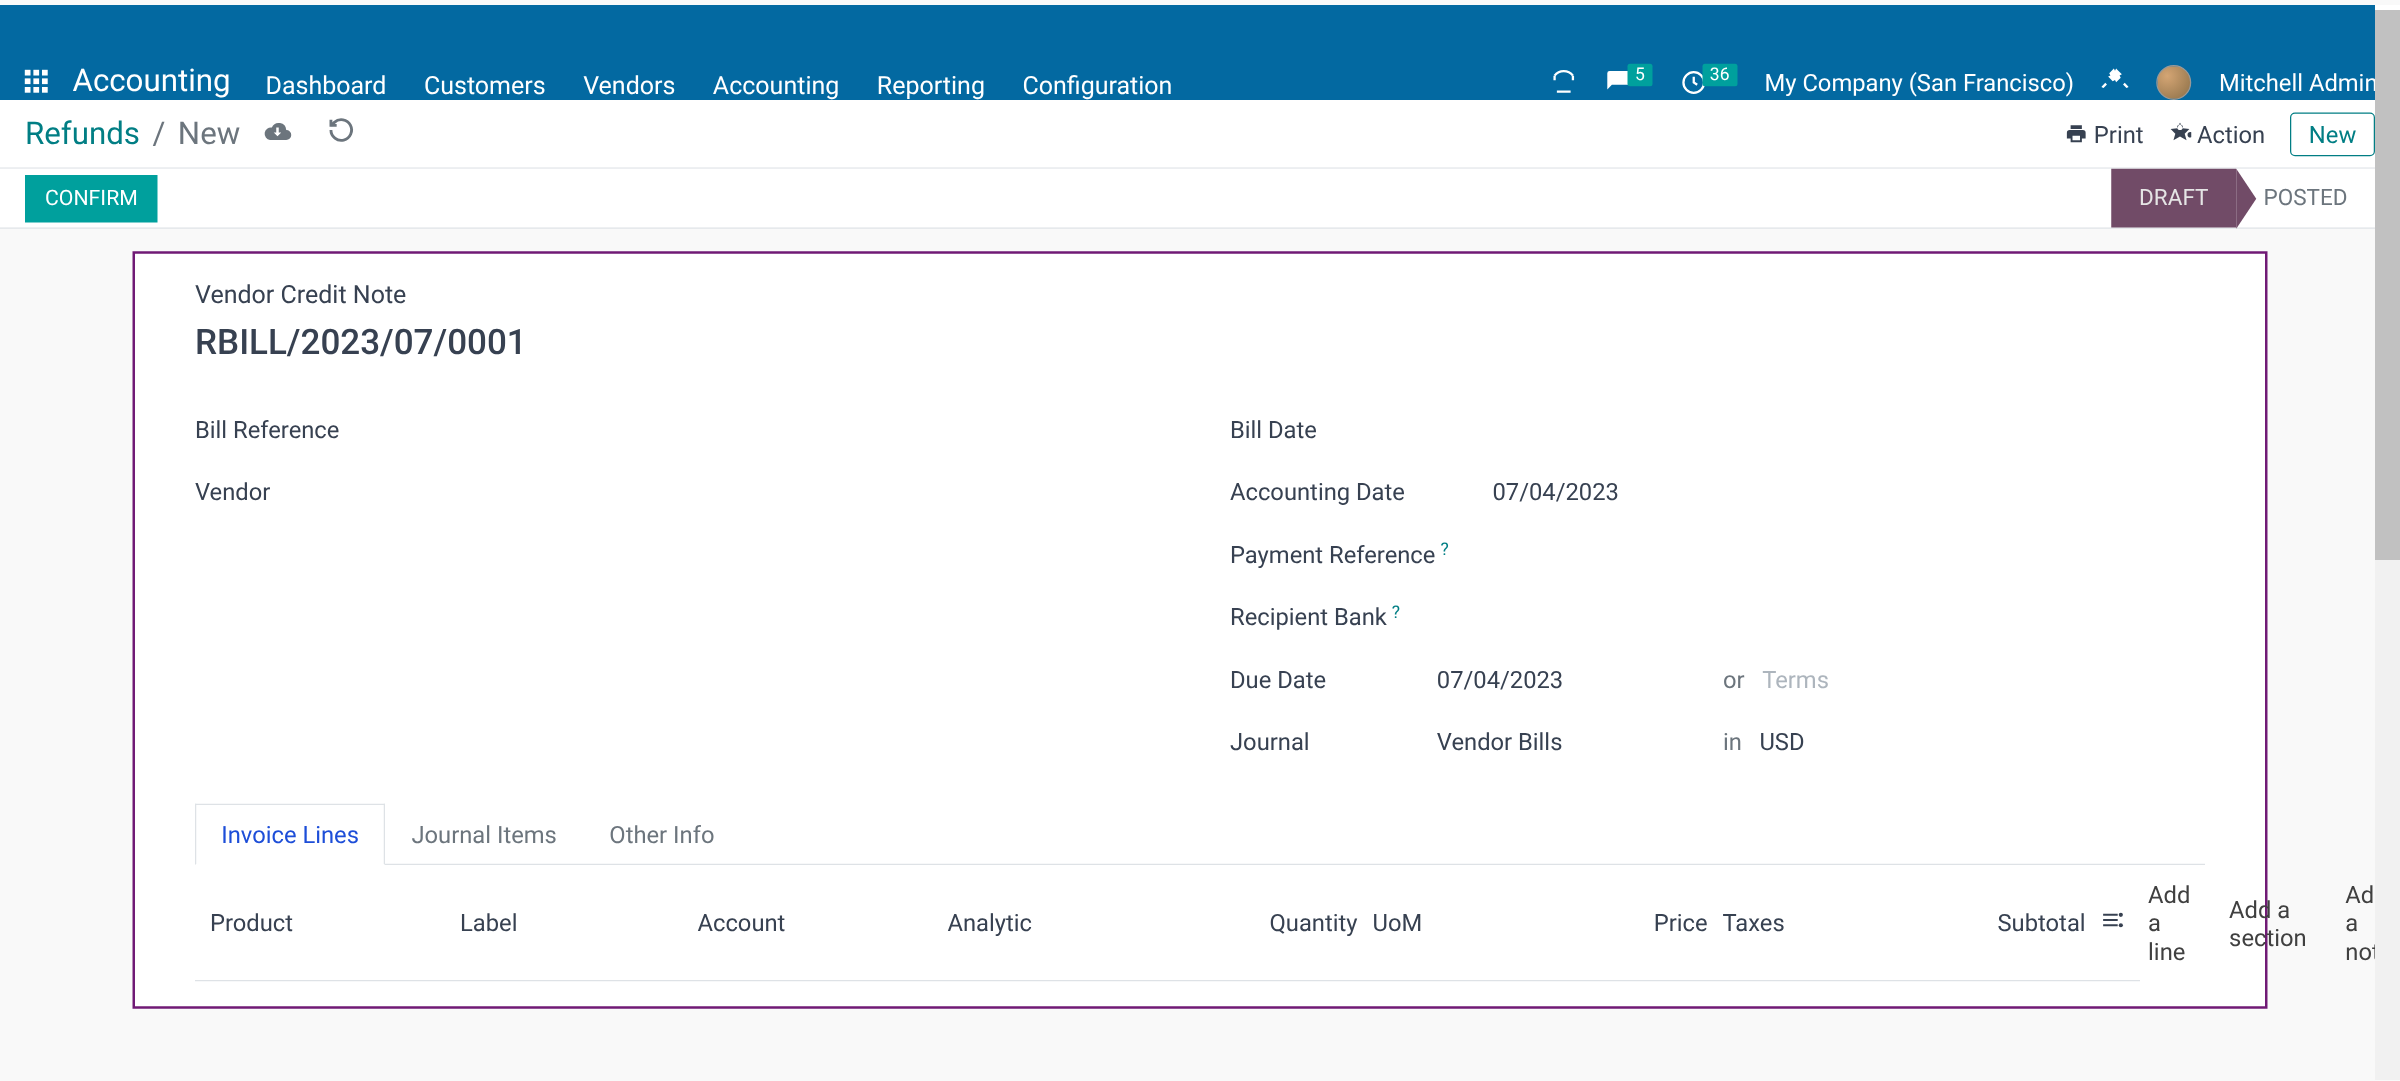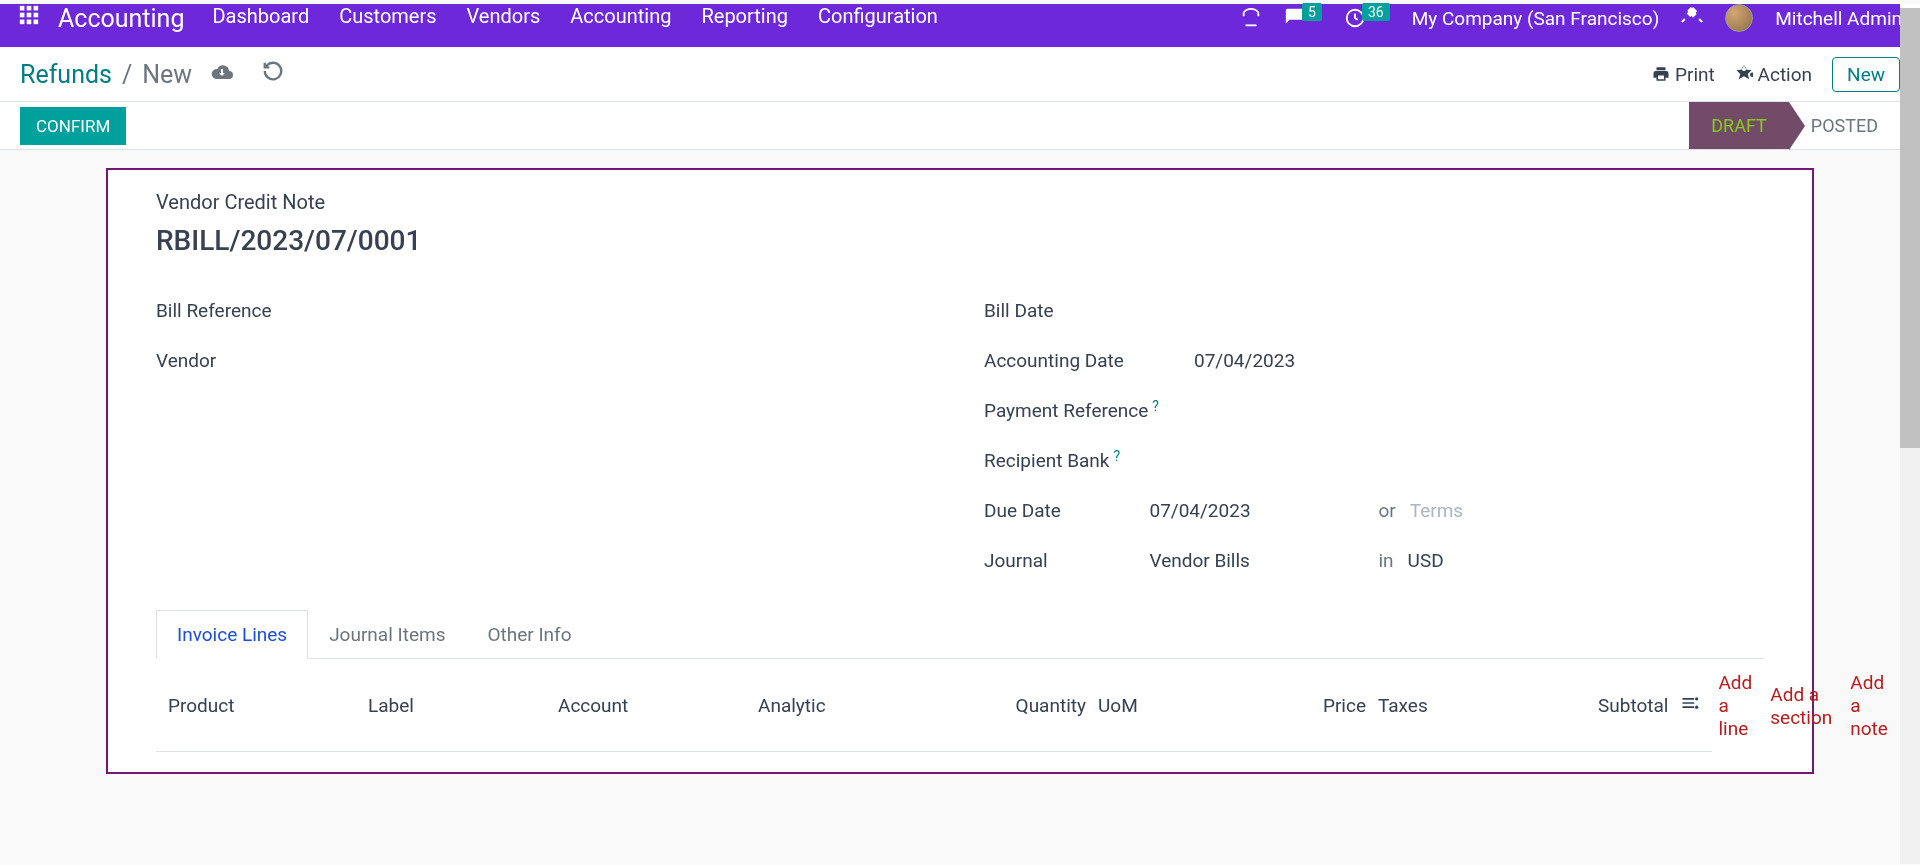--- a/index.html
+++ b/index.html
@@ -1,19 +1,19 @@
 <!DOCTYPE html>
 <html><head>
 <meta charset="utf-8">
 <style>
 * { margin: 0; padding: 0; box-sizing: border-box; font-family: -apple-system, BlinkMacSystemFont, "Segoe UI", Roboto, sans-serif; }
 body { background: #f9f9f9; width: 1920px; height: 865px; overflow: hidden; position: relative; }
 
 
-.navbar { background: #6d28d9; height: 43px; display: flex; align-items: flex-start; padding: 0 18px; color: #fff; margin-top: 4px; }
+.navbar { background: #0369a1; height: 76px; display: flex; align-items: flex-end; padding: 0 18px; color: #fff; margin-top: 4px; }
 .navbar .apps-icon { margin-right: 18px; }
 .apps-icon svg { fill: #fff; }
 .navbar .brand { font-size: 25px; font-weight: 400; margin-right: 28px; }
 .navbar .menu { display: flex; gap: 30px; flex: 1; }
 .navbar .menu a { color: #fff; text-decoration: none; font-size: 20px; }
 .navbar .right { display: flex; align-items: center; gap: 22px; font-size: 19px; }
 .badge { background: #00A09D; color: #fff; font-size: 14px; padding: 1px 6px; border-radius: 2px; margin-left: -4px; position: relative; top: -6px; }
 .nav-icon-wrap { display: flex; align-items: center; }
 .avatar { width: 28px; height: 28px; border-radius: 50%; background: radial-gradient(circle at 30% 30%, #d4a574, #8b6f47); border: 1px solid #999; }
 
@@ -25,21 +25,21 @@
 .breadcrumb-bar .crumb-current { color: #6c757d; }
 .breadcrumb-bar .bc-icons { margin-left: 18px; display: flex; gap: 28px; color: #6c757d; }
 .breadcrumb-bar .actions { margin-left: auto; display: flex; align-items: center; gap: 20px; font-size: 19px; color: #374151; }
 .btn-new { border: 1px solid #017e84; color: #017e84; padding: 5px 14px; border-radius: 4px; background: #fff; }
 
 
 .status-bar { background: #fff; height: 48px; display: flex; align-items: center; padding: 0 20px; border-bottom: 1px solid #dee2e6; }
 .btn-confirm { background: #00A09D; color: #fff; border: none; padding: 9px 16px; font-size: 17px; font-weight: 400; }
 .status-steps { margin-left: auto; display: flex; align-items: center; height: 100%; }
 .status-step { padding: 0 22px; font-size: 18px; color: #6c757d; height: 100%; display: flex; align-items: center; position: relative; }
-.status-step.active { background: #714B67; color: #84cc16; }
+.status-step.active { background: #714B67; color: #e5e5e5; }
 .status-step.active::after { content: ''; position: absolute; right: -16px; top: 0; border-top: 24px solid transparent; border-bottom: 24px solid transparent; border-left: 16px solid #714B67; }
 
 
 .form-sheet { background: #fff; margin: 18px 106px; border: 2px solid #701a75; padding: 20px 48px; }
 .doc-type { font-size: 20px; color: #374151; margin-bottom: 10px; }
 .doc-title { font-size: 28px; font-weight: 500; color: #374151; margin-bottom: 28px; }
 .form-grid { display: flex; gap: 48px; }
 .form-col { flex: 1; }
 .form-row { display: flex; align-items: center; min-height: 50px; font-size: 19px; }
 .form-label { width: 210px; color: #374151; }
@@ -61,21 +61,21 @@
 .c-product { width: 200px; }
 .c-label { width: 190px; }
 .c-account { width: 200px; }
 .c-analytic { width: 240px; }
 .c-quantity { width: 100px; text-align: right; }
 .c-uom { width: 210px; }
 .c-price { width: 70px; text-align: right; }
 .c-taxes { width: 220px; }
 .c-subtotal { flex: 1; text-align: right; }
 .c-toggle { width: 32px; text-align: right; }
-.trow { color: #b91c1c; gap: 18px; }
+.trow { color: #404040; gap: 31px; }
 
 
 .scrollbar { position: absolute; right: 0; top: 4px; width: 20px; height: 860px; background: #f1f1f1; border-top: 4px solid #fff; }
 .scrollbar-thumb { background: #c1c1c1; width: 100%; height: 440px; }
 </style>
 </head>
 <body>
 
 <div class="navbar">
   <span class="apps-icon">

